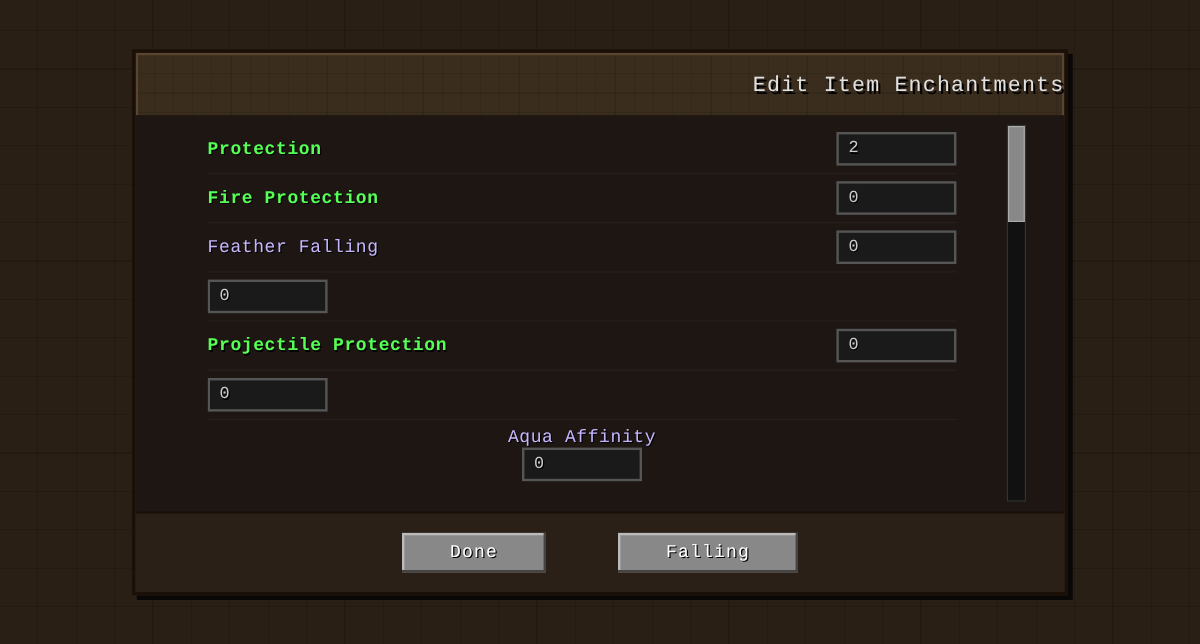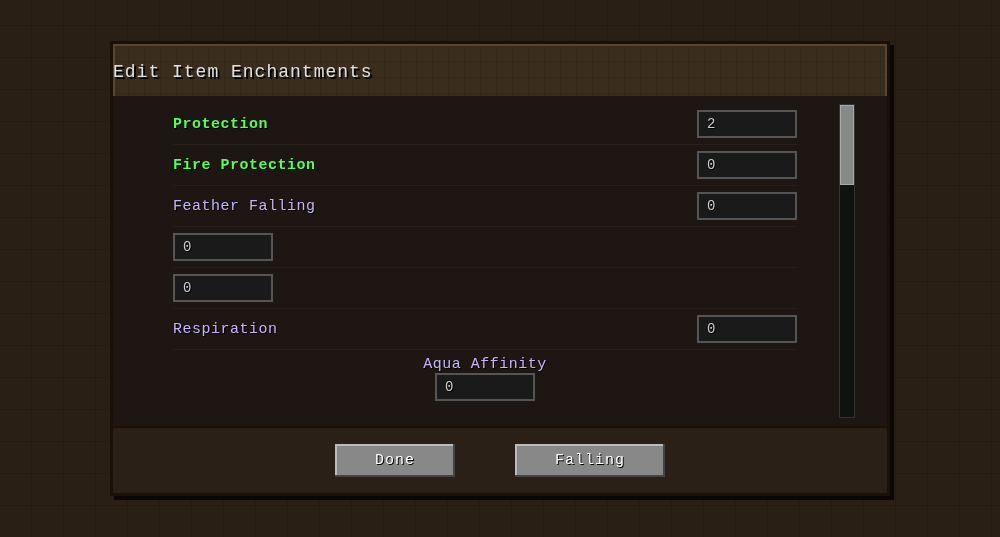--- a/index.html
+++ b/index.html
@@ -46,21 +46,21 @@
           90deg,
           transparent,
           transparent 15px,
           rgba(0,0,0,0.1) 15px,
           rgba(0,0,0,0.1) 16px
         );
       border: 3px solid #1a1008;
       box-shadow: inset 0 0 0 2px #5a4530, 4px 4px 0 #0a0806;
       display: flex;
       flex-direction: column;
-      align-items: flex-start;
+      align-items: flex-end;
       padding-bottom: 0;
     }
 
     .dialog-title {
       color: #e0e0e0;
       font-size: 18px;
       letter-spacing: 1px;
       padding: 18px 0 14px;
       text-shadow: 2px 2px 0 #000;
       font-weight: normal;
@@ -185,24 +185,24 @@
           <input type="text" class="enchant-input" value="0" style="">
         </div>
         <div class="enchantment-row">
           <span class="enchant-label white">Feather Falling</span>
           <input type="text" class="enchant-input" value="0" style="">
         </div>
         <div class="enchantment-row">
           <input type="text" class="enchant-input" value="0" style="">
         </div>
         <div class="enchantment-row">
-          <input type="text" class="enchant-input" value="0" style="">
-        </div>
-        <div class="enchantment-row">
-          <span class="enchant-label white">Respiration</span>
+          <span class="enchant-label green">Projectile Protection</span>
+          <input type="text" class="enchant-input" value="0" style="">
+        </div>
+        <div class="enchantment-row">
           <input type="text" class="enchant-input" value="0" style="">
         </div>
         <div class="enchantment-row">
           <span class="enchant-label white">Aqua Affinity</span>
           <input type="text" class="enchant-input" value="0" style="">
         </div>
       </div>
     <div class="scrollbar-track">
       <div class="scrollbar-thumb"></div>
     </div>

